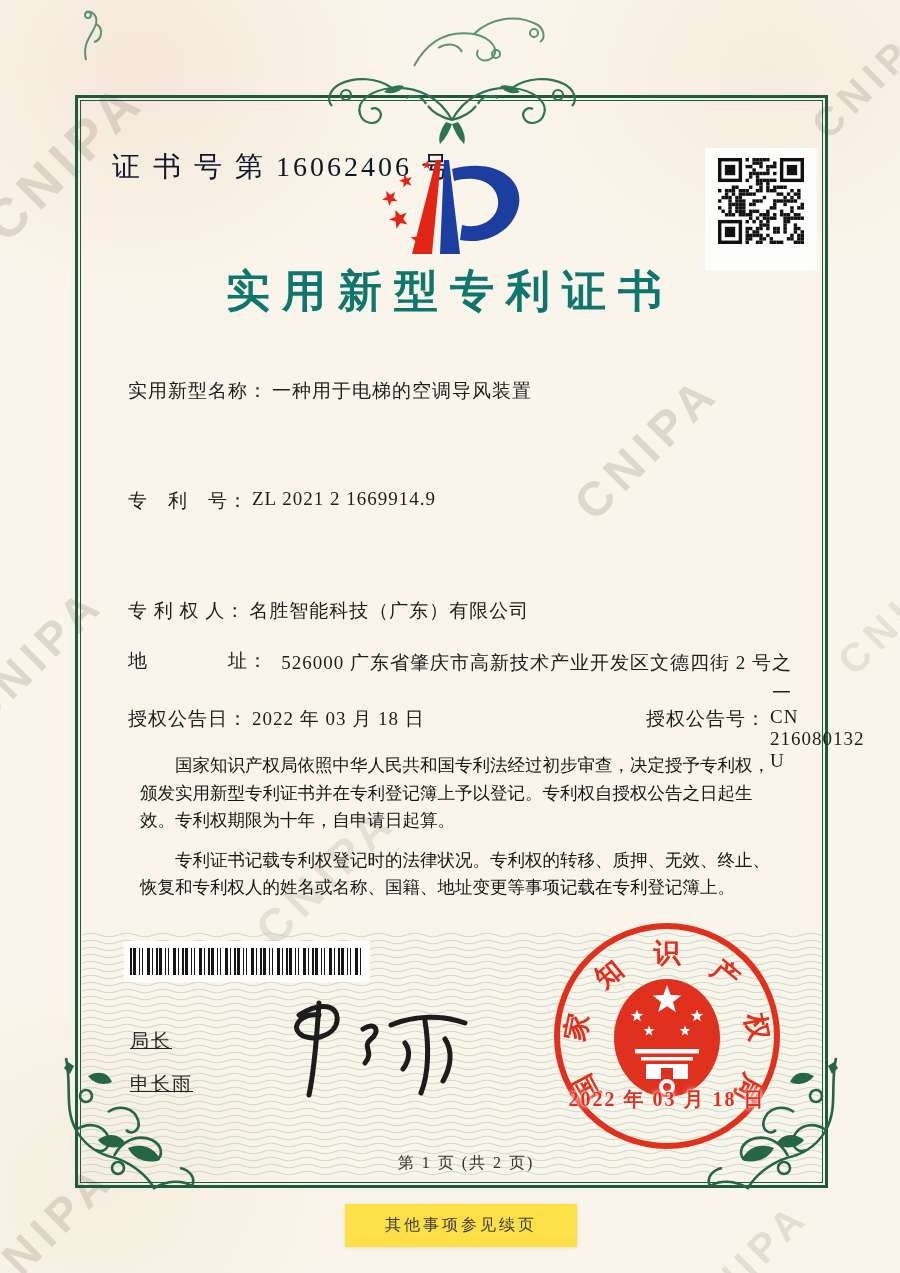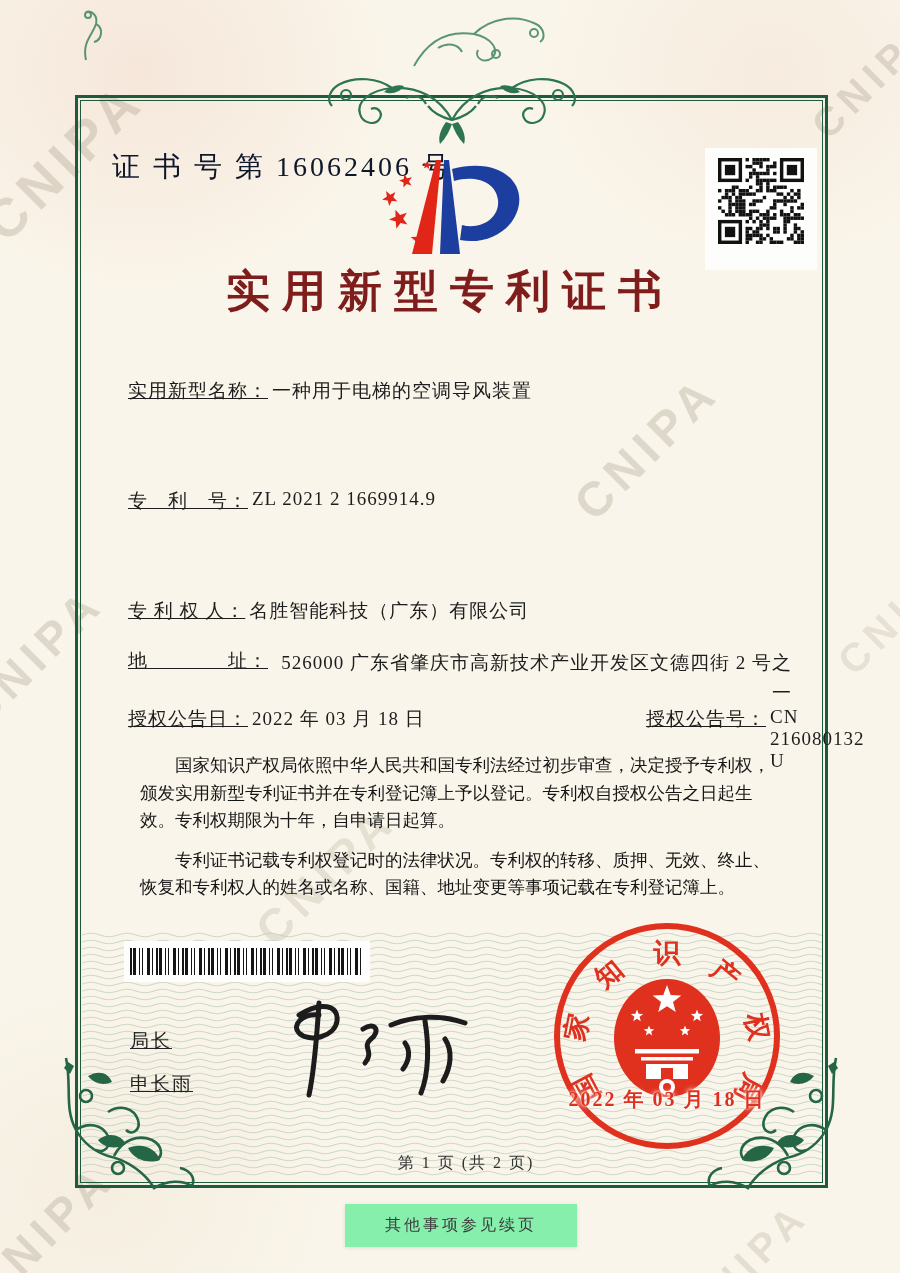--- a/index.html
+++ b/index.html
@@ -20,41 +20,41 @@
   .wm7{left:-44px;top:1206px;font-size:46px;}
   .wm8{left:668px;top:1242px;font-size:40px;opacity:.8;}
   .border-outer{position:absolute;left:75px;top:95px;width:747px;height:1087px;border:3px solid #1e5b3e;}
   .border-inner{position:absolute;inset:2px;border:1px solid #1e5b3e;}
   .waveband{position:absolute;left:82px;top:930px;width:740px;height:250px;}
   .cert-no{position:absolute;left:112px;top:148px;font-size:28px;letter-spacing:3px;color:#0f172a;}
   .logo{position:absolute;left:360px;top:153px;width:175px;height:110px;}
   .qr-pad{position:absolute;left:705px;top:148px;width:112px;height:122px;background:#fdfdfb;}
   .qr{position:absolute;left:718px;top:158px;width:86px;height:86px;}
   .title{position:absolute;left:0;right:0;top:262px;text-align:center;font-size:44px;font-weight:bold;
-         letter-spacing:12px;color:#7f1d1d;}
+         letter-spacing:12px;color:#0f766e;}
   .frow{position:absolute;left:128px;font-size:19px;letter-spacing:1px;color:#1d1d1d;display:flex;}
-  .frow .lab{white-space:pre;text-decoration:underline;}
+  .frow .lab{white-space:pre;}
   .frow .val{padding-left:4px;}
   .addr .val{width:520px;line-height:30px;text-align:right;}
   .auth2{position:absolute;left:518px;top:0;display:flex;}
   .paras{position:absolute;left:128px;top:740px;width:654px;font-size:17.5px;line-height:27.5px;color:#161616;}
   .paras p{margin:12px;text-indent:2em;}
   .barcode-pad{position:absolute;left:124px;top:941px;width:246px;height:41px;background:#fefefc;}
   .barcode{position:absolute;left:6px;top:7px;width:233px;height:27px;background:
     repeating-linear-gradient(90deg,#151515 0 2px,#fff 2px 3px,#151515 3px 6px,#fff 6px 9px,
     #151515 9px 10px,#fff 10px 12px,#151515 12px 13px,#fff 13px 17px,#151515 17px 20px,#fff 20px 22px,
     #151515 22px 23px,#fff 23px 26px);}
   .officials{position:absolute;left:130px;top:1028px;font-size:19px;color:#222;}
   .officials div{margin-bottom:17px;letter-spacing:2px;text-decoration:underline;}
   .signature{position:absolute;left:263px;top:993px;width:218px;height:118px;}
   .seal{position:absolute;left:549px;top:918px;width:236px;height:236px;}
   .seal-date{position:absolute;left:552px;top:1086px;width:230px;text-align:center;font-size:20px;font-weight:bold;
              color:#e0301e;letter-spacing:2px;text-shadow:0 0 3px #fff,0 0 6px #fff;}
   .page-info{position:absolute;left:0;right:0;top:1153px;text-align:center;font-size:16px;letter-spacing:2px;color:#333;padding-left:32px;}
-  .note-box{position:absolute;left:345px;top:1204px;width:232px;height:43px;background:#86efac;
+  .note-box{position:absolute;left:345px;top:1204px;width:232px;height:43px;background:#fde047;
             box-shadow:0 1px 4px rgba(0,0,0,.10);display:flex;align-items:center;justify-content:center;
             font-size:16px;letter-spacing:3px;color:#3d3d3d;}
   .orn{position:absolute;pointer-events:none;}
   .orn-top{left:322px;top:68px;width:260px;height:78px;}
   .orn-edge1{left:78px;top:2px;width:46px;height:60px;opacity:.85;}
   .orn-edge2{left:408px;top:0px;width:140px;height:72px;opacity:.85;}
   .orn-bl{left:58px;top:1056px;width:152px;height:138px;}
   .orn-br{left:692px;top:1056px;width:152px;height:138px;transform:scaleX(-1);}
 </style>
 </head>

